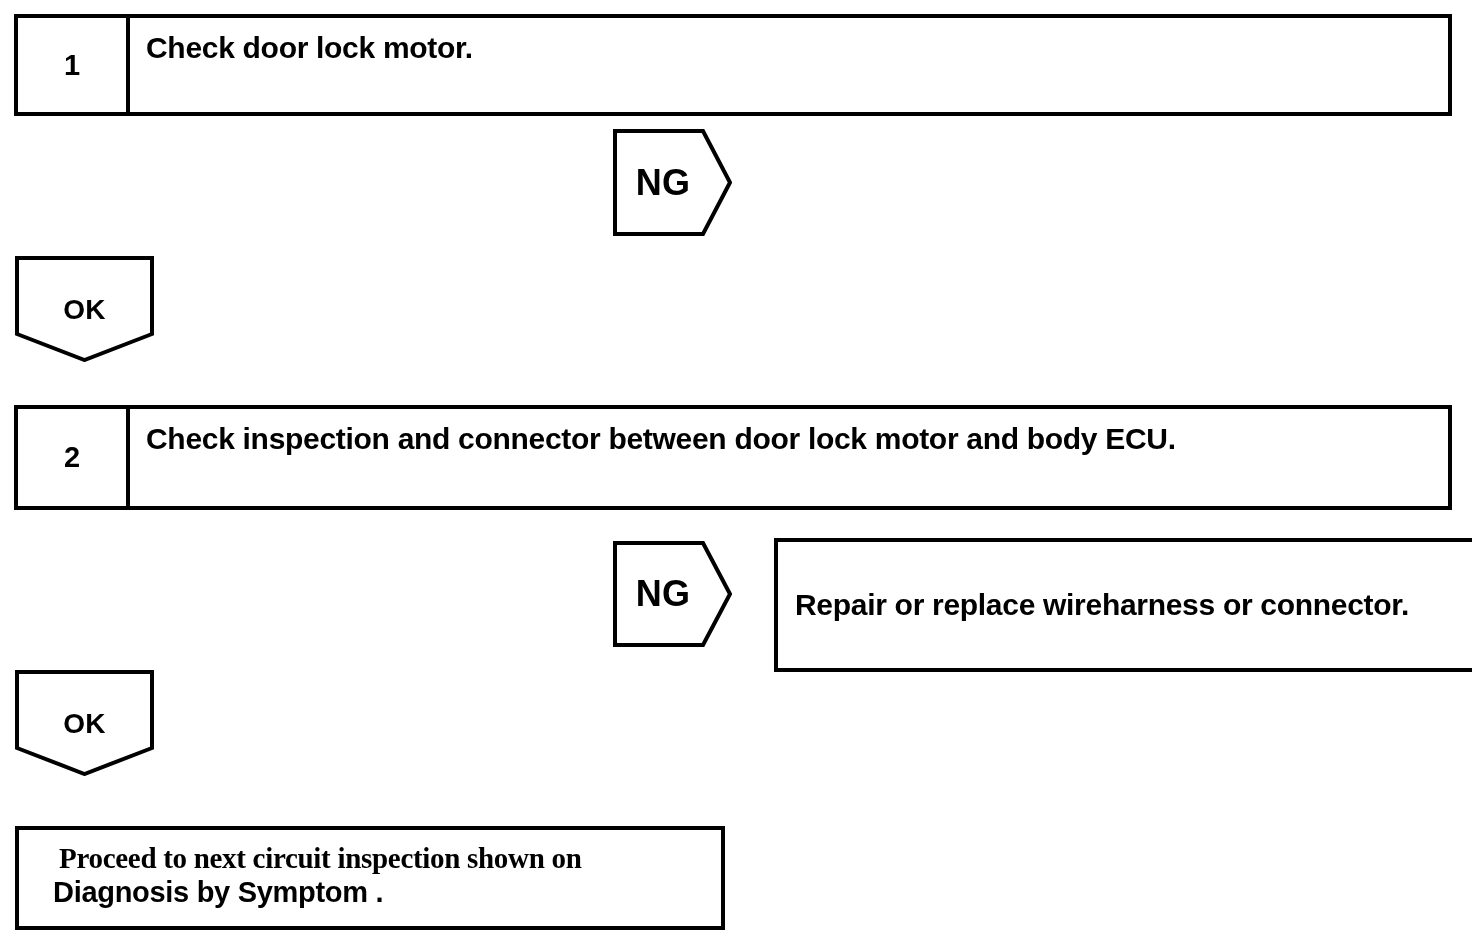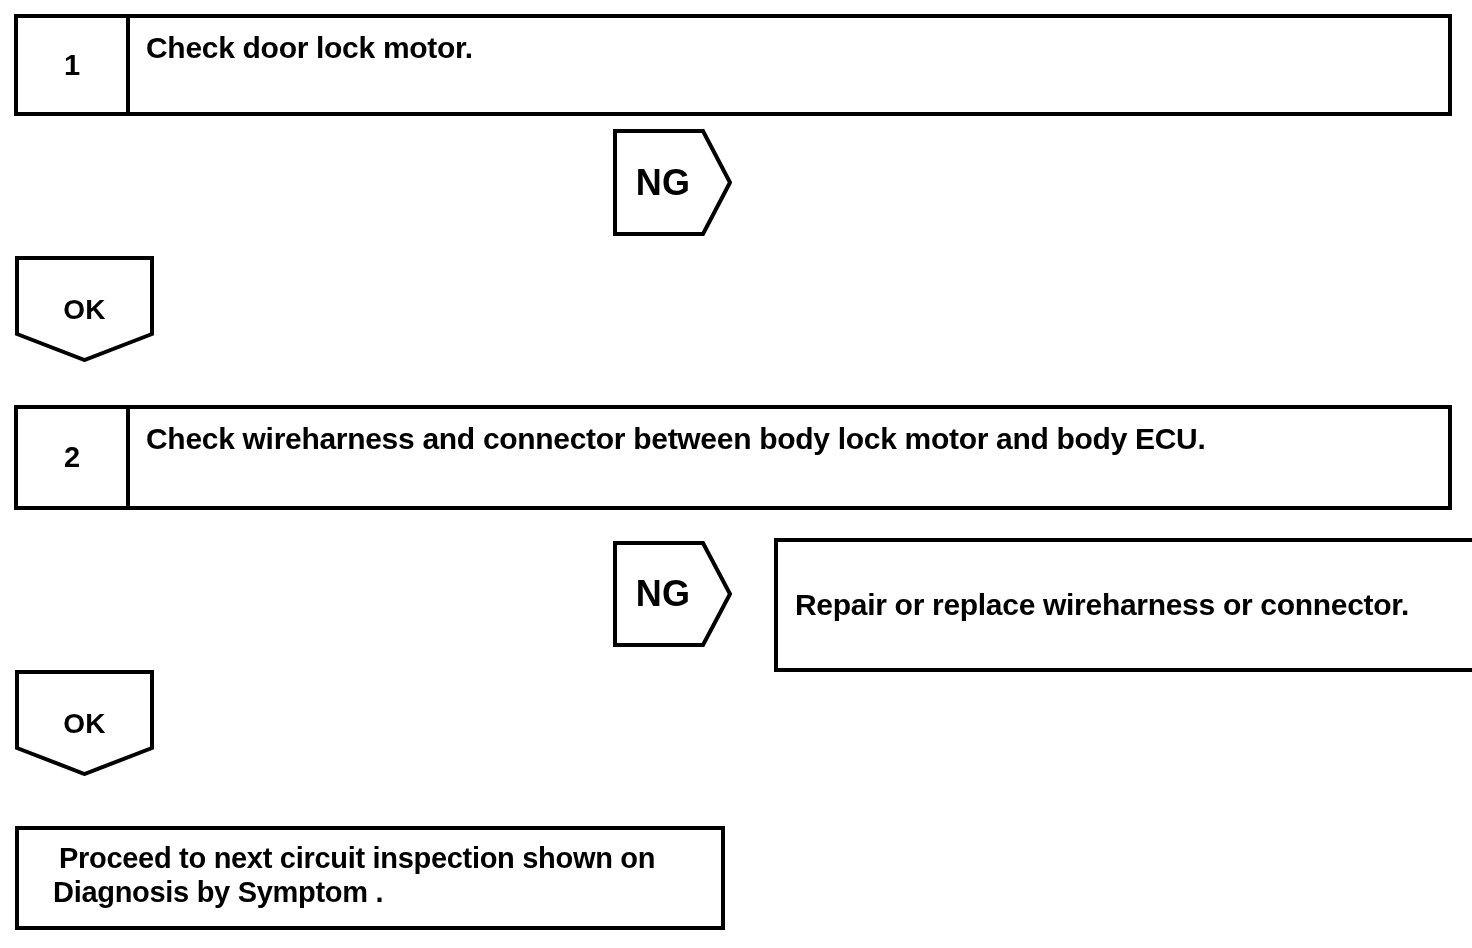--- a/index.html
+++ b/index.html
@@ -126,21 +126,21 @@
     box-sizing: border-box;
   }
   .final-line {
     font-size: 29px;
     font-weight: bold;
     color: #000000;
     line-height: 1.17;
     white-space: nowrap;
     letter-spacing: -0.3px;
   }
-  .final-line.indented { padding-left: 6px; }
+  .final-line.indented { padding-left: 6px; font-family: Liberation Serif, serif; }
 </style>
 </head>
 <body>
 
 <div id="flowchart">
 
   <div class="abs step-box" style="left:14px; top:14px; width:1438px; height:102px;">
     <div class="step-num-cell">
       <span class="step-num">1</span>
     </div>
@@ -162,21 +162,21 @@
       <polygon points="2,2 137,2 137,78 69.5,104 2,78" fill="#ffffff" stroke="#000000" stroke-width="4" stroke-linejoin="miter"></polygon>
     </svg>
     <span class="branch-label-ok">OK</span>
   </div>
 
   <div class="abs step-box" style="left:14px; top:405px; width:1438px; height:105px;">
     <div class="step-num-cell">
       <span class="step-num">2</span>
     </div>
     <div class="step-text-cell">
-      <span class="step-text">Check wireharness and connector between body lock motor and body ECU.</span>
+      <span class="step-text">Check inspection and connector between door lock motor and body ECU.</span>
     </div>
   </div>
 
   <div class="abs ng-arrow" style="left:613px; top:541px; width:119px; height:106px;">
     <svg width="119" height="106" viewBox="0 0 119 106">
       <polygon points="2,2 90,2 117,53 90,104 2,104" fill="#ffffff" stroke="#000000" stroke-width="4" stroke-linejoin="miter"></polygon>
     </svg>
     <span class="branch-label-ng">NG</span>
   </div>
 

